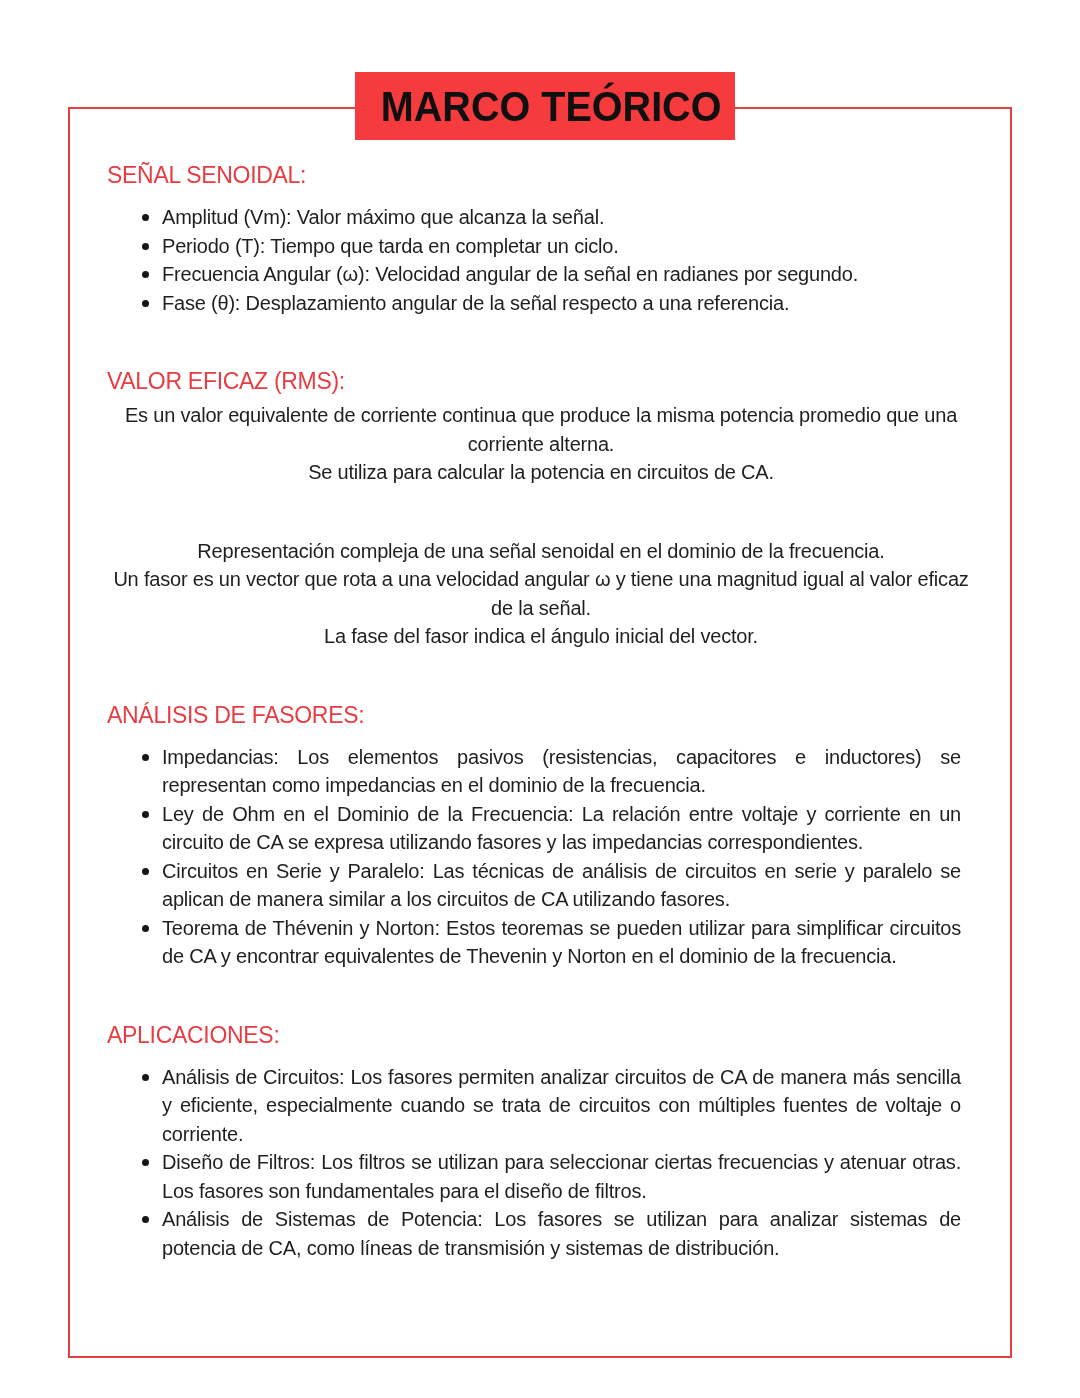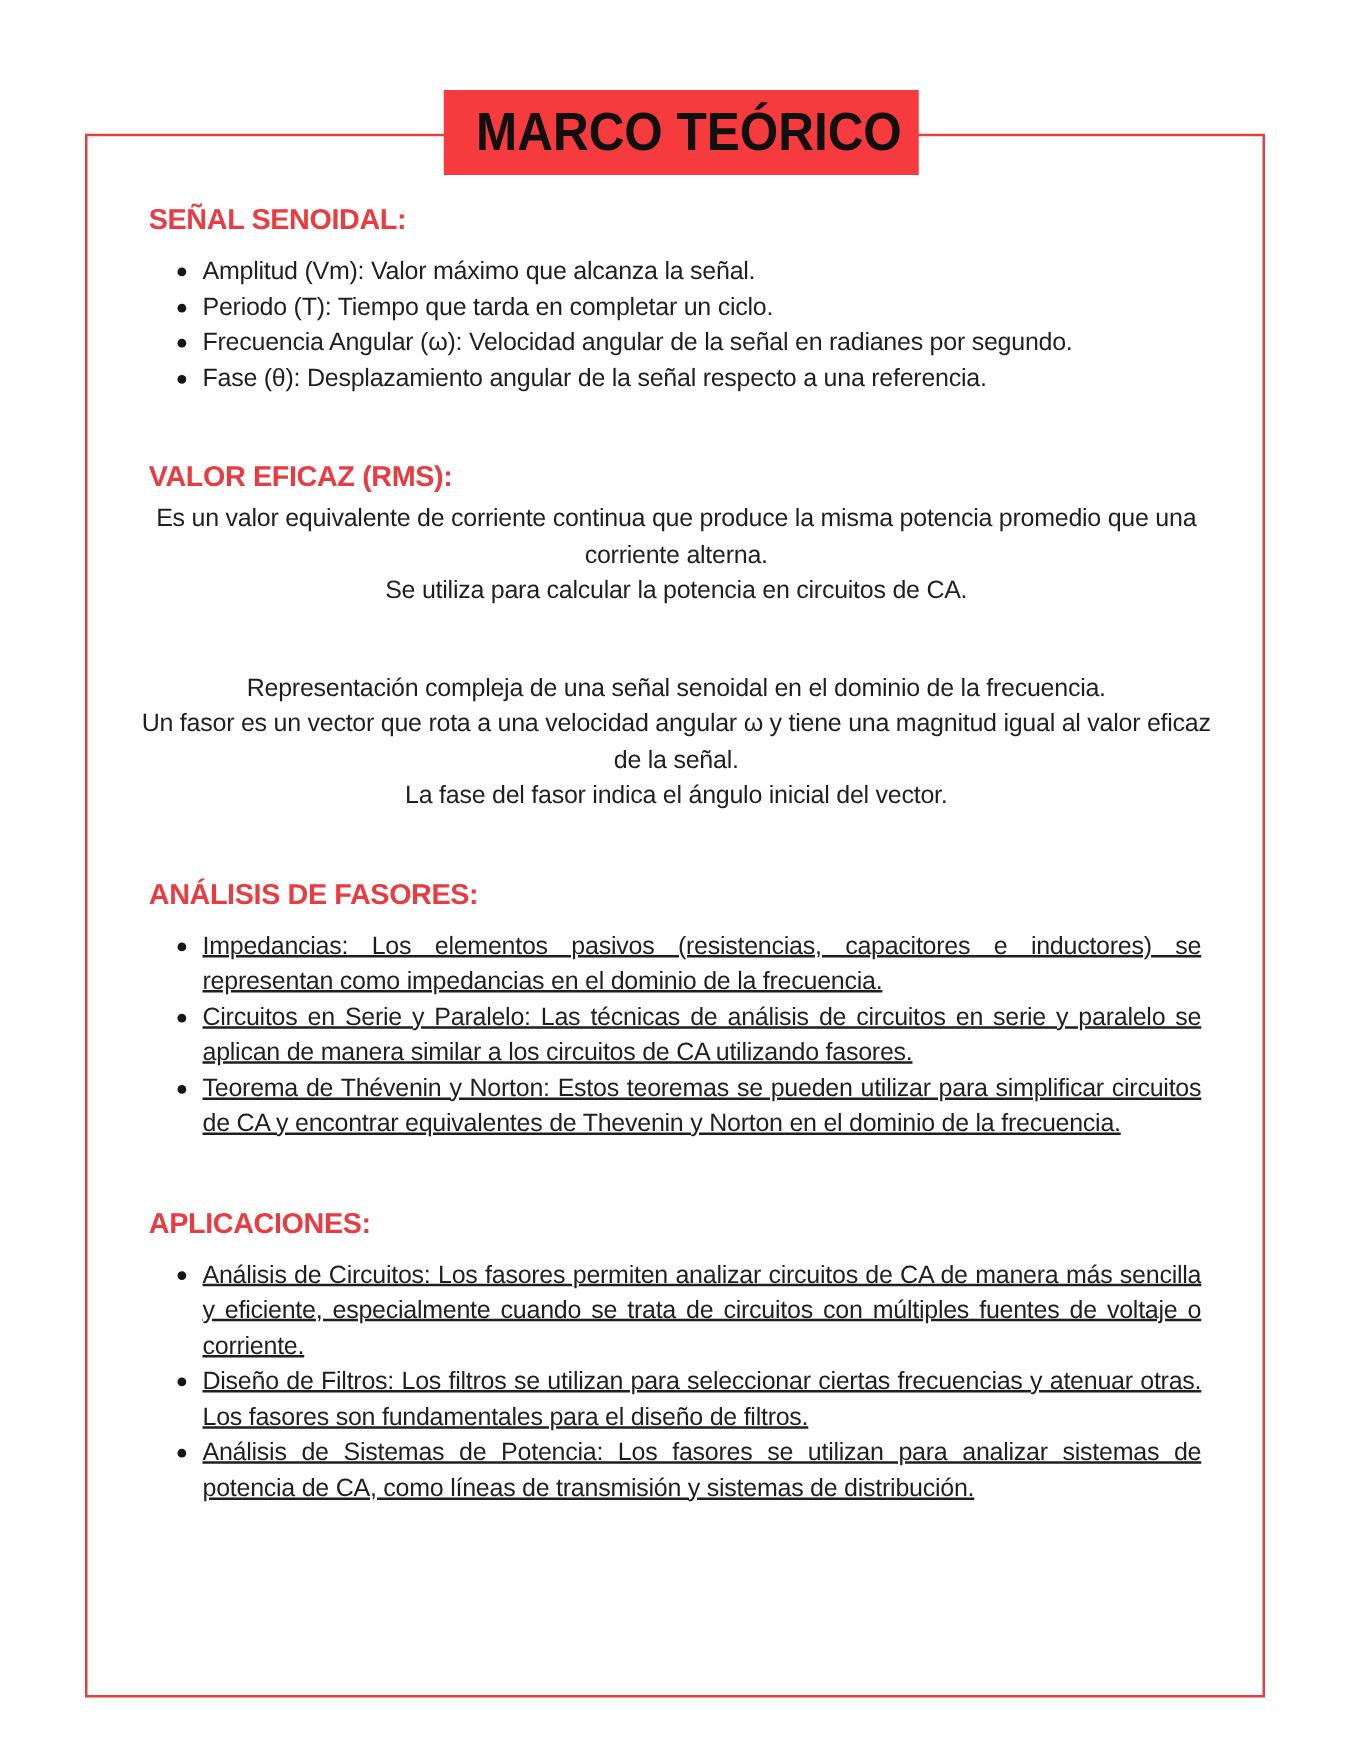--- a/index.html
+++ b/index.html
@@ -44,25 +44,25 @@
   .content{
     position:absolute;
     left:107px;top:161px;
     width:868px;
     color:var(--text-black);
     z-index:3;
   }
   .section{margin:0 0 50px 0;}
   .section-heading{
     color:var(--heading-red);
-    font-weight:bold;
+    font-weight:normal;
     font-size:23px;
     line-height:28px;
     letter-spacing:-0.3px;
-    margin:0 0 6px 12px;
+    margin:0 0 6px 0;
   }
   p.para{
     margin:0;
     font-size:20px;
     line-height:28.5px;
     letter-spacing:-0.2px;
     text-align:center;
   }
   ul.bullets{
     margin:14px;padding:0;list-style:none;
@@ -74,21 +74,21 @@
     line-height:28.5px;
     letter-spacing:-0.2px;
   }
   ul.bullets li .dot{
     position:absolute;
     left:21px;top:11px;
     width:7px;height:7px;
     border-radius:50%;
     background:#161616;
   }
-  .justify{text-align:justify;text-decoration:underline;}
+  .justify{text-align:justify;}
 </style>
 </head>
 <body>
 
 <div class="frame"></div>
 
 <div class="title-box">
   <span class="title-text">MARCO TEÓRICO</span>
 </div>
 
@@ -113,20 +113,21 @@
   <div class="section">
     <p class="para">Representación compleja de una señal senoidal en el dominio de la frecuencia.</p>
     <p class="para">Un fasor es un vector que rota a una velocidad angular ω y tiene una magnitud igual al valor eficaz de la señal.</p>
     <p class="para">La fase del fasor indica el ángulo inicial del vector.</p>
   </div>
 
   <div class="section">
     <h2 class="section-heading">ANÁLISIS DE FASORES:</h2>
     <ul class="bullets">
       <li class="justify"><span class="dot"></span><span>Impedancias: Los elementos pasivos (resistencias, capacitores e inductores) se representan como impedancias en el dominio de la frecuencia.</span></li>
+      <li class="justify"><span class="dot"></span><span>Ley de Ohm en el Dominio de la Frecuencia: La relación entre voltaje y corriente en un circuito de CA se expresa utilizando fasores y las impedancias correspondientes.</span></li>
       <li class="justify"><span class="dot"></span><span>Circuitos en Serie y Paralelo: Las técnicas de análisis de circuitos en serie y paralelo se aplican de manera similar a los circuitos de CA utilizando fasores.</span></li>
       <li class="justify"><span class="dot"></span><span>Teorema de Thévenin y Norton: Estos teoremas se pueden utilizar para simplificar circuitos de CA y encontrar equivalentes de Thevenin y Norton en el dominio de la frecuencia.</span></li>
     </ul>
   </div>
 
   <div class="section">
     <h2 class="section-heading">APLICACIONES:</h2>
     <ul class="bullets">
       <li class="justify"><span class="dot"></span><span>Análisis de Circuitos: Los fasores permiten analizar circuitos de CA de manera más sencilla y eficiente, especialmente cuando se trata de circuitos con múltiples fuentes de voltaje o corriente.</span></li>
       <li class="justify"><span class="dot"></span><span>Diseño de Filtros: Los filtros se utilizan para seleccionar ciertas frecuencias y atenuar otras. Los fasores son fundamentales para el diseño de filtros.</span></li>

